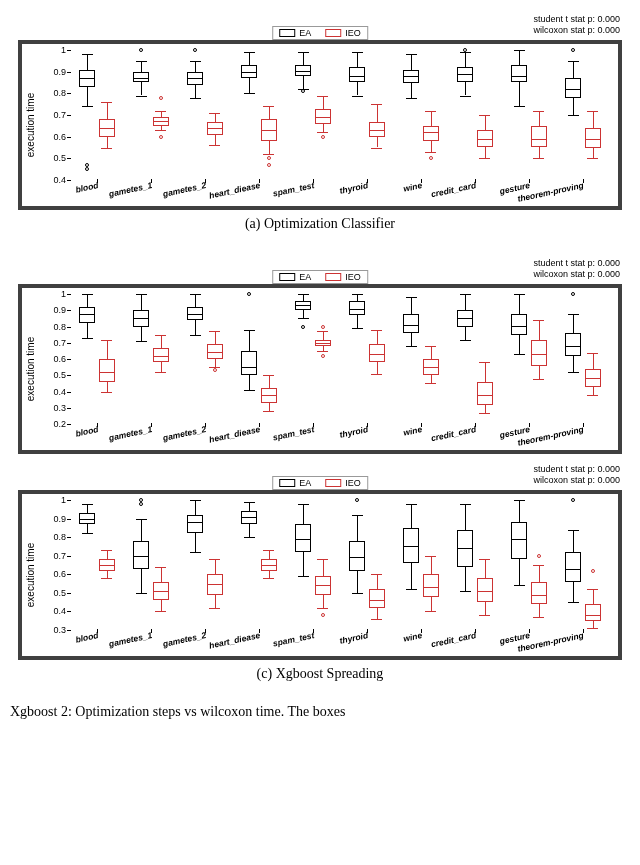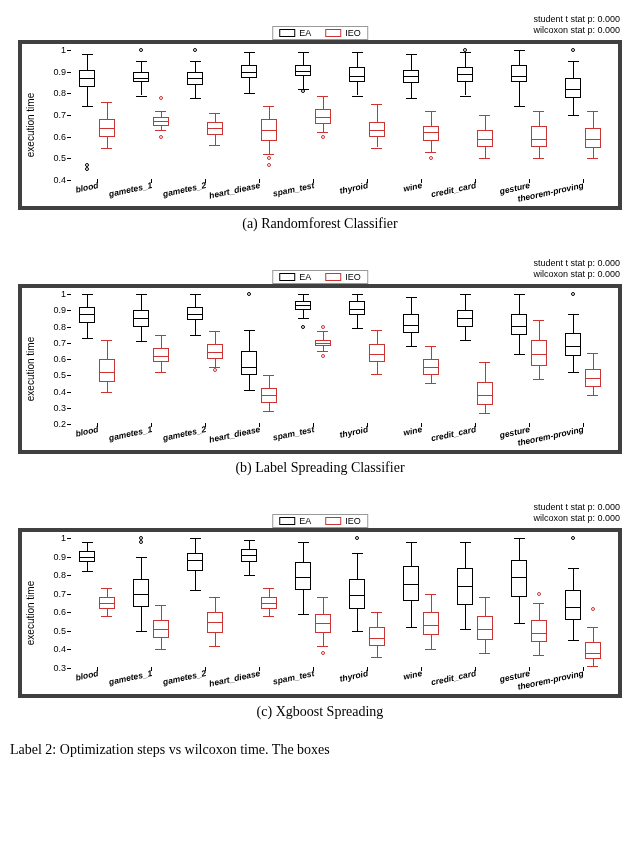--- a/index.html
+++ b/index.html
@@ -345,21 +345,21 @@
           <div class="x-tick-mark" style="left: 65%;"></div>
           <div class="x-tick" style="right: 35%;">wine</div>
           <div class="x-tick-mark" style="left: 75%;"></div>
           <div class="x-tick" style="right: 25%;">credit_card</div>
           <div class="x-tick-mark" style="left: 85%;"></div>
           <div class="x-tick" style="right: 15%;">gesture</div>
           <div class="x-tick-mark" style="left: 95%;"></div>
           <div class="x-tick" style="right: 5%;">theorem-proving</div>
         </div>
       </div>
-      <div class="caption">(a) Randomforest Classifier</div>
+      <div class="caption">(a) Optimization Classifier</div>
     </div>
     <div class="panel">
       <div style="height: 30px;"></div>
       <div class="chart-wrap">
         <div class="stats">
           <div>student t stat p: 0.000</div>
           <div>wilcoxon stat p: 0.000</div>
         </div>
         <div class="legend">
           <span class="legend-item">
@@ -527,21 +527,20 @@
           <div class="x-tick-mark" style="left: 65%;"></div>
           <div class="x-tick" style="right: 35%;">wine</div>
           <div class="x-tick-mark" style="left: 75%;"></div>
           <div class="x-tick" style="right: 25%;">credit_card</div>
           <div class="x-tick-mark" style="left: 85%;"></div>
           <div class="x-tick" style="right: 15%;">gesture</div>
           <div class="x-tick-mark" style="left: 95%;"></div>
           <div class="x-tick" style="right: 5%;">theorem-proving</div>
         </div>
       </div>
-      <div class="caption">(b) Label Spreading Classifier</div>
     </div>
     <div class="panel">
       <div style="height: 30px;"></div>
       <div class="chart-wrap">
         <div class="stats">
           <div>student t stat p: 0.000</div>
           <div>wilcoxon stat p: 0.000</div>
         </div>
         <div class="legend">
           <span class="legend-item">
@@ -711,14 +710,14 @@
           <div class="x-tick-mark" style="left: 75%;"></div>
           <div class="x-tick" style="right: 25%;">credit_card</div>
           <div class="x-tick-mark" style="left: 85%;"></div>
           <div class="x-tick" style="right: 15%;">gesture</div>
           <div class="x-tick-mark" style="left: 95%;"></div>
           <div class="x-tick" style="right: 5%;">theorem-proving</div>
         </div>
       </div>
       <div class="caption">(c) Xgboost Spreading</div>
     </div>
-    <div class="fig-caption"><span>Label 2:</span> <span>Optimization steps vs wilcoxon time. The boxes</span></div>
+    <div class="fig-caption"><span>Xgboost 2:</span> <span>Optimization steps vs wilcoxon time. The boxes</span></div>
   </div>
 
 </body></html>

